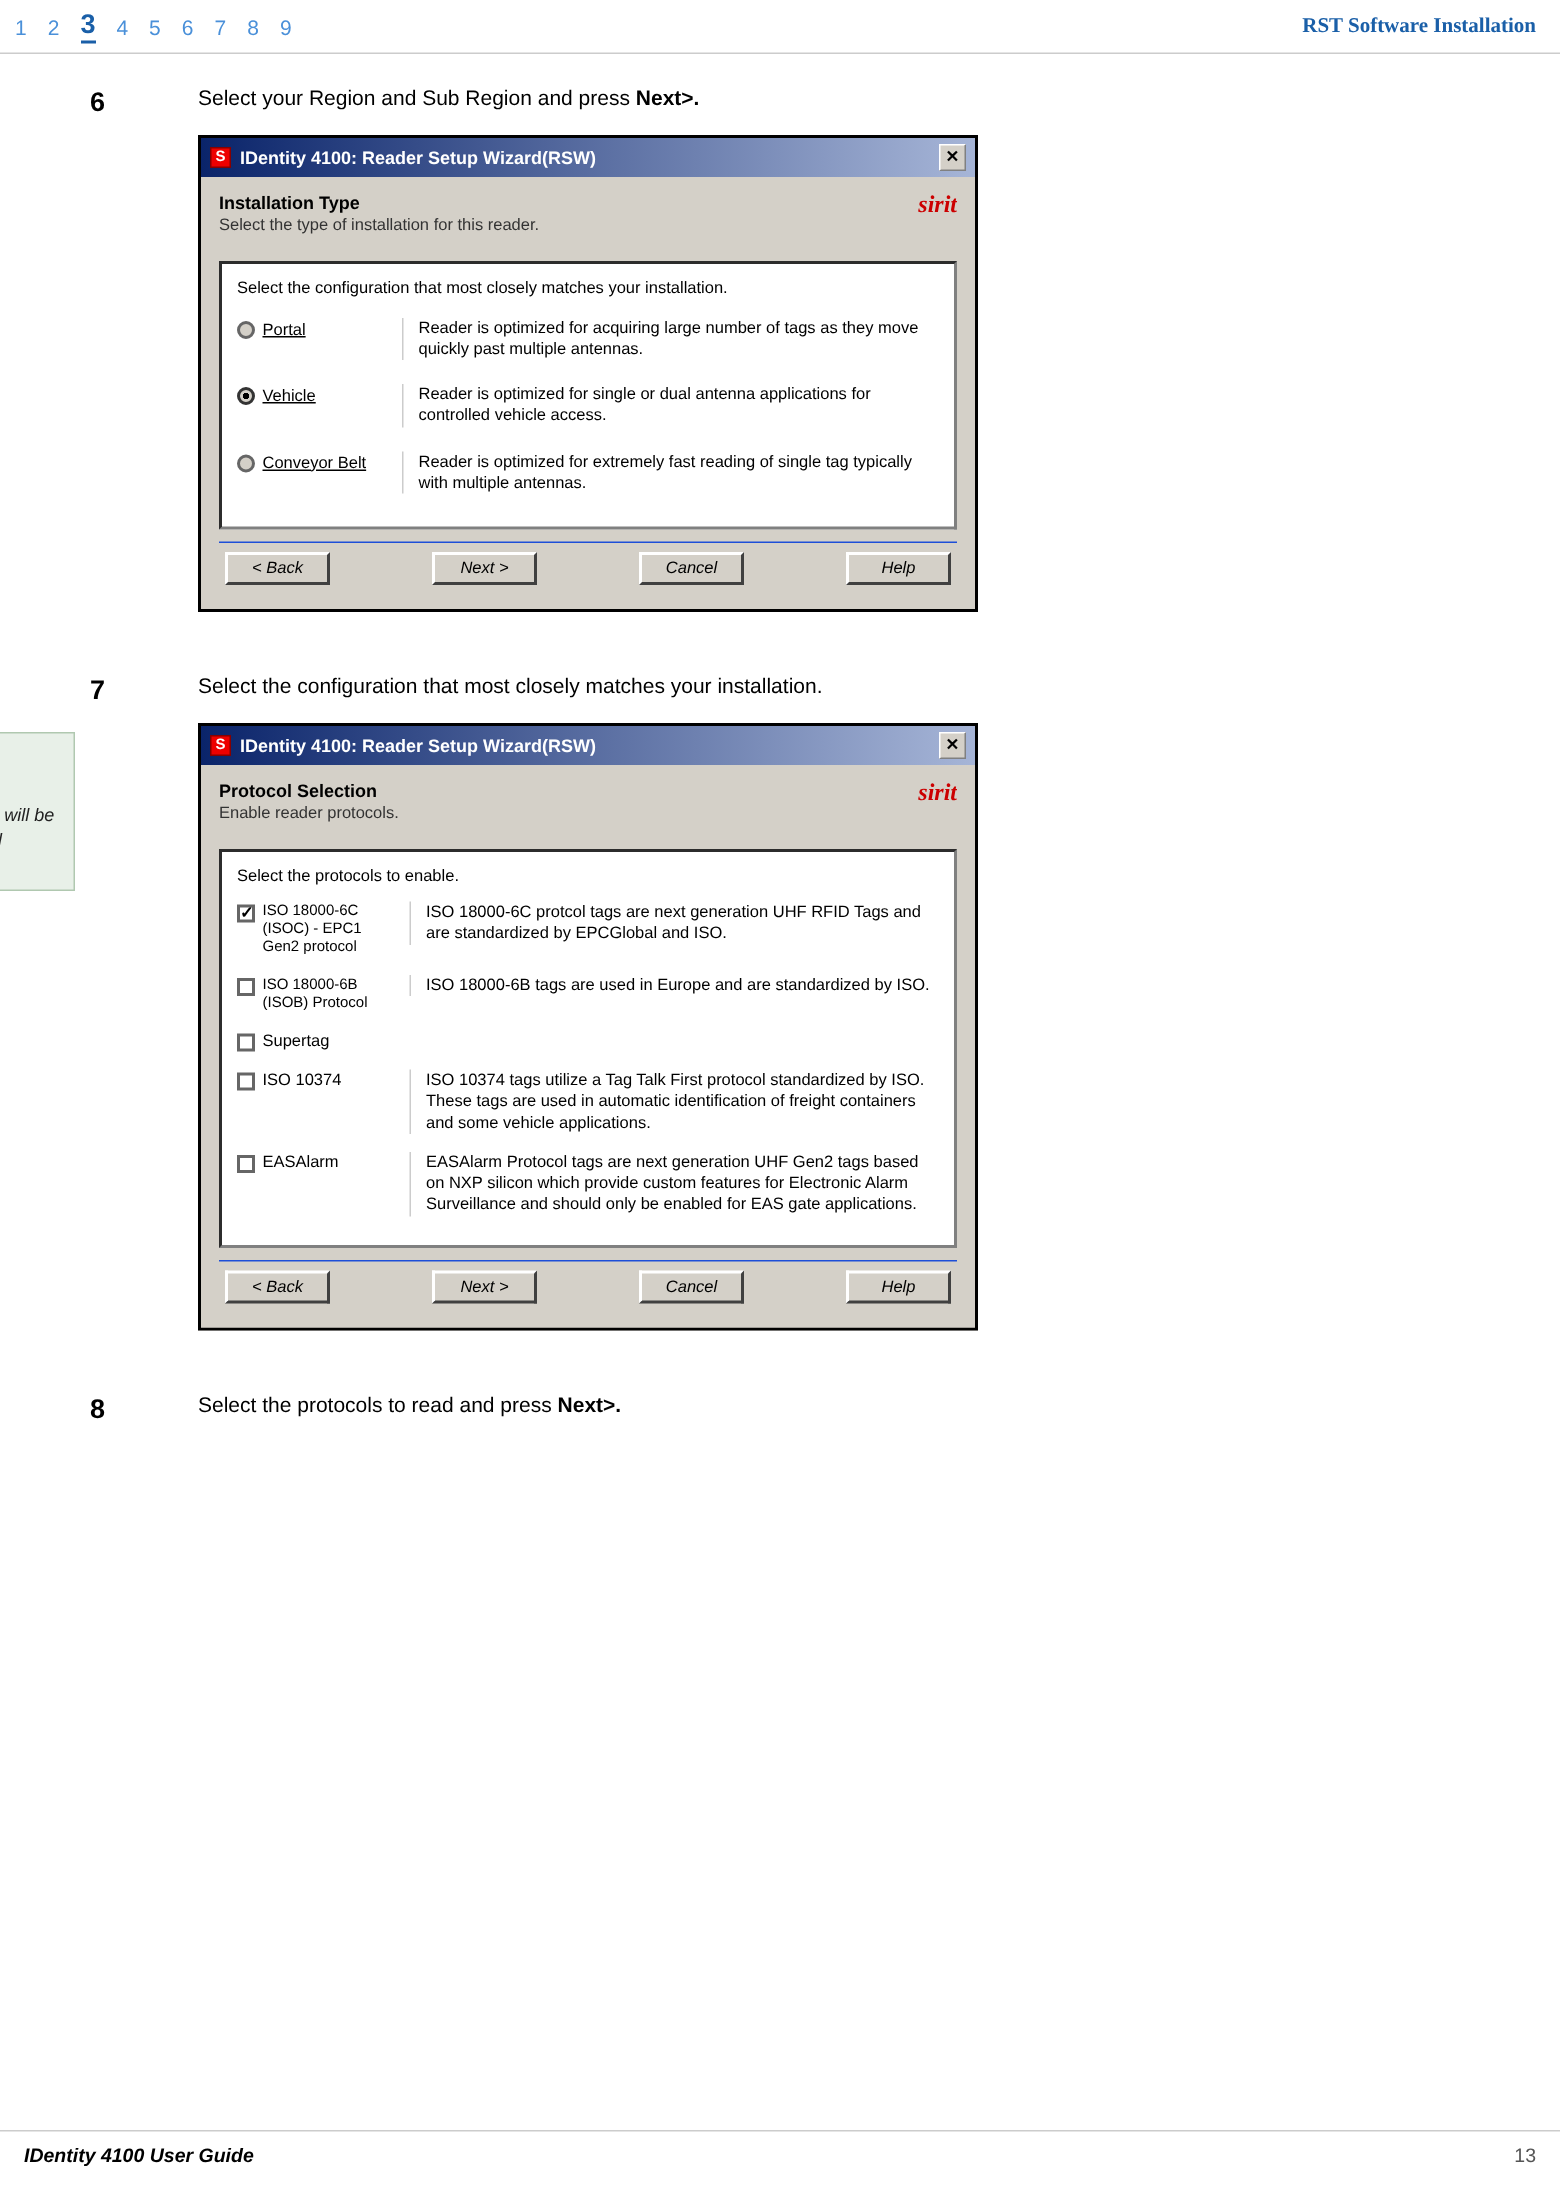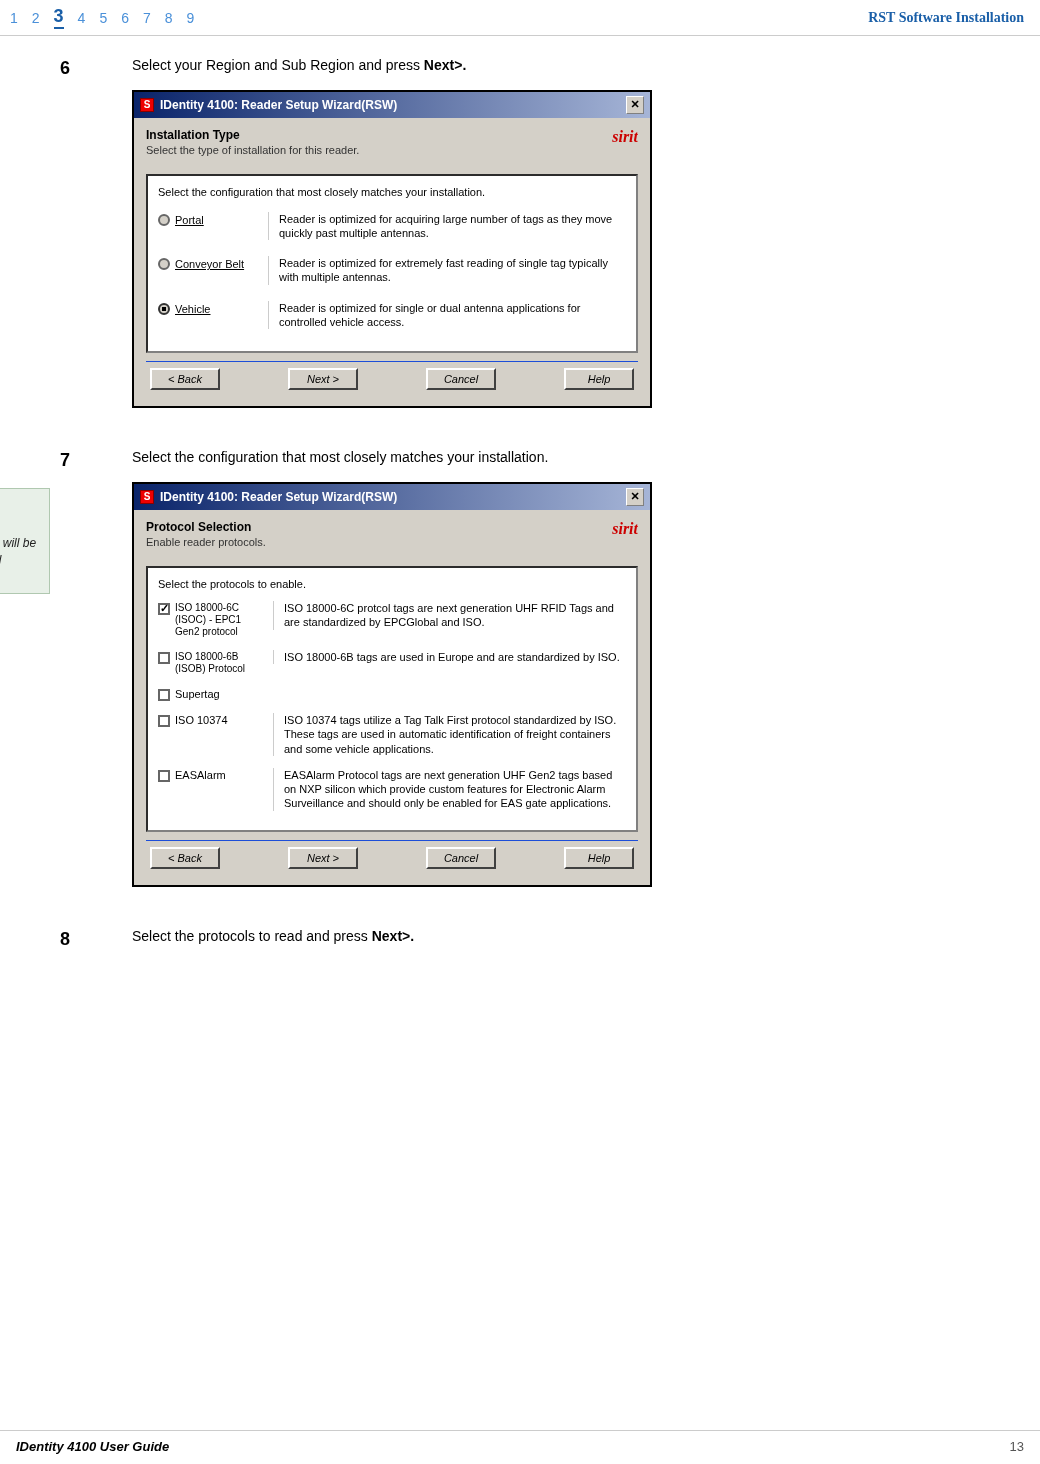--- a/index.html
+++ b/index.html
@@ -42,21 +42,21 @@
     .header-title {
       font-size: 14px;
       font-weight: bold;
       color: #1a5fa8;
       font-family: Liberation Serif, serif;
     }
 
     
     .footer {
       position: absolute;
-      bottom: 2px;
+      bottom: 12px;
       left: 0;
       right: 0;
       display: flex;
       justify-content: space-between;
       align-items: center;
       padding: 8px 16px;
       border-top: 1px solid #ccc;
     }
     .footer-left {
       font-size: 13px;
@@ -367,32 +367,32 @@
             <div class="radio-row">
               <div class="radio-label-col">
                 <div class="radio-input"></div>
                 <span>Portal</span>
               </div>
               <div class="radio-desc">Reader is optimized for acquiring large number of tags as they move quickly past multiple antennas.</div>
             </div>
 
             <div class="radio-row">
               <div class="radio-label-col">
+                <div class="radio-input selected"></div>
+                <span>Vehicle</span>
+              </div>
+              <div class="radio-desc">Reader is optimized for single or dual antenna applications for controlled vehicle access.</div>
+            </div>
+
+            <div class="radio-row">
+              <div class="radio-label-col">
                 <div class="radio-input"></div>
                 <span>Conveyor Belt</span>
               </div>
               <div class="radio-desc">Reader is optimized for extremely fast reading of single tag typically with multiple antennas.</div>
-            </div>
-
-            <div class="radio-row">
-              <div class="radio-label-col">
-                <div class="radio-input selected"></div>
-                <span>Vehicle</span>
-              </div>
-              <div class="radio-desc">Reader is optimized for single or dual antenna applications for controlled vehicle access.</div>
             </div>
           </div>
 
           <div class="dialog-footer">
             <div class="dialog-btn">&lt; Back</div>
             <div class="dialog-btn">Next &gt;</div>
             <div class="dialog-btn">Cancel</div>
             <div class="dialog-btn">Help</div>
           </div>
         </div>

